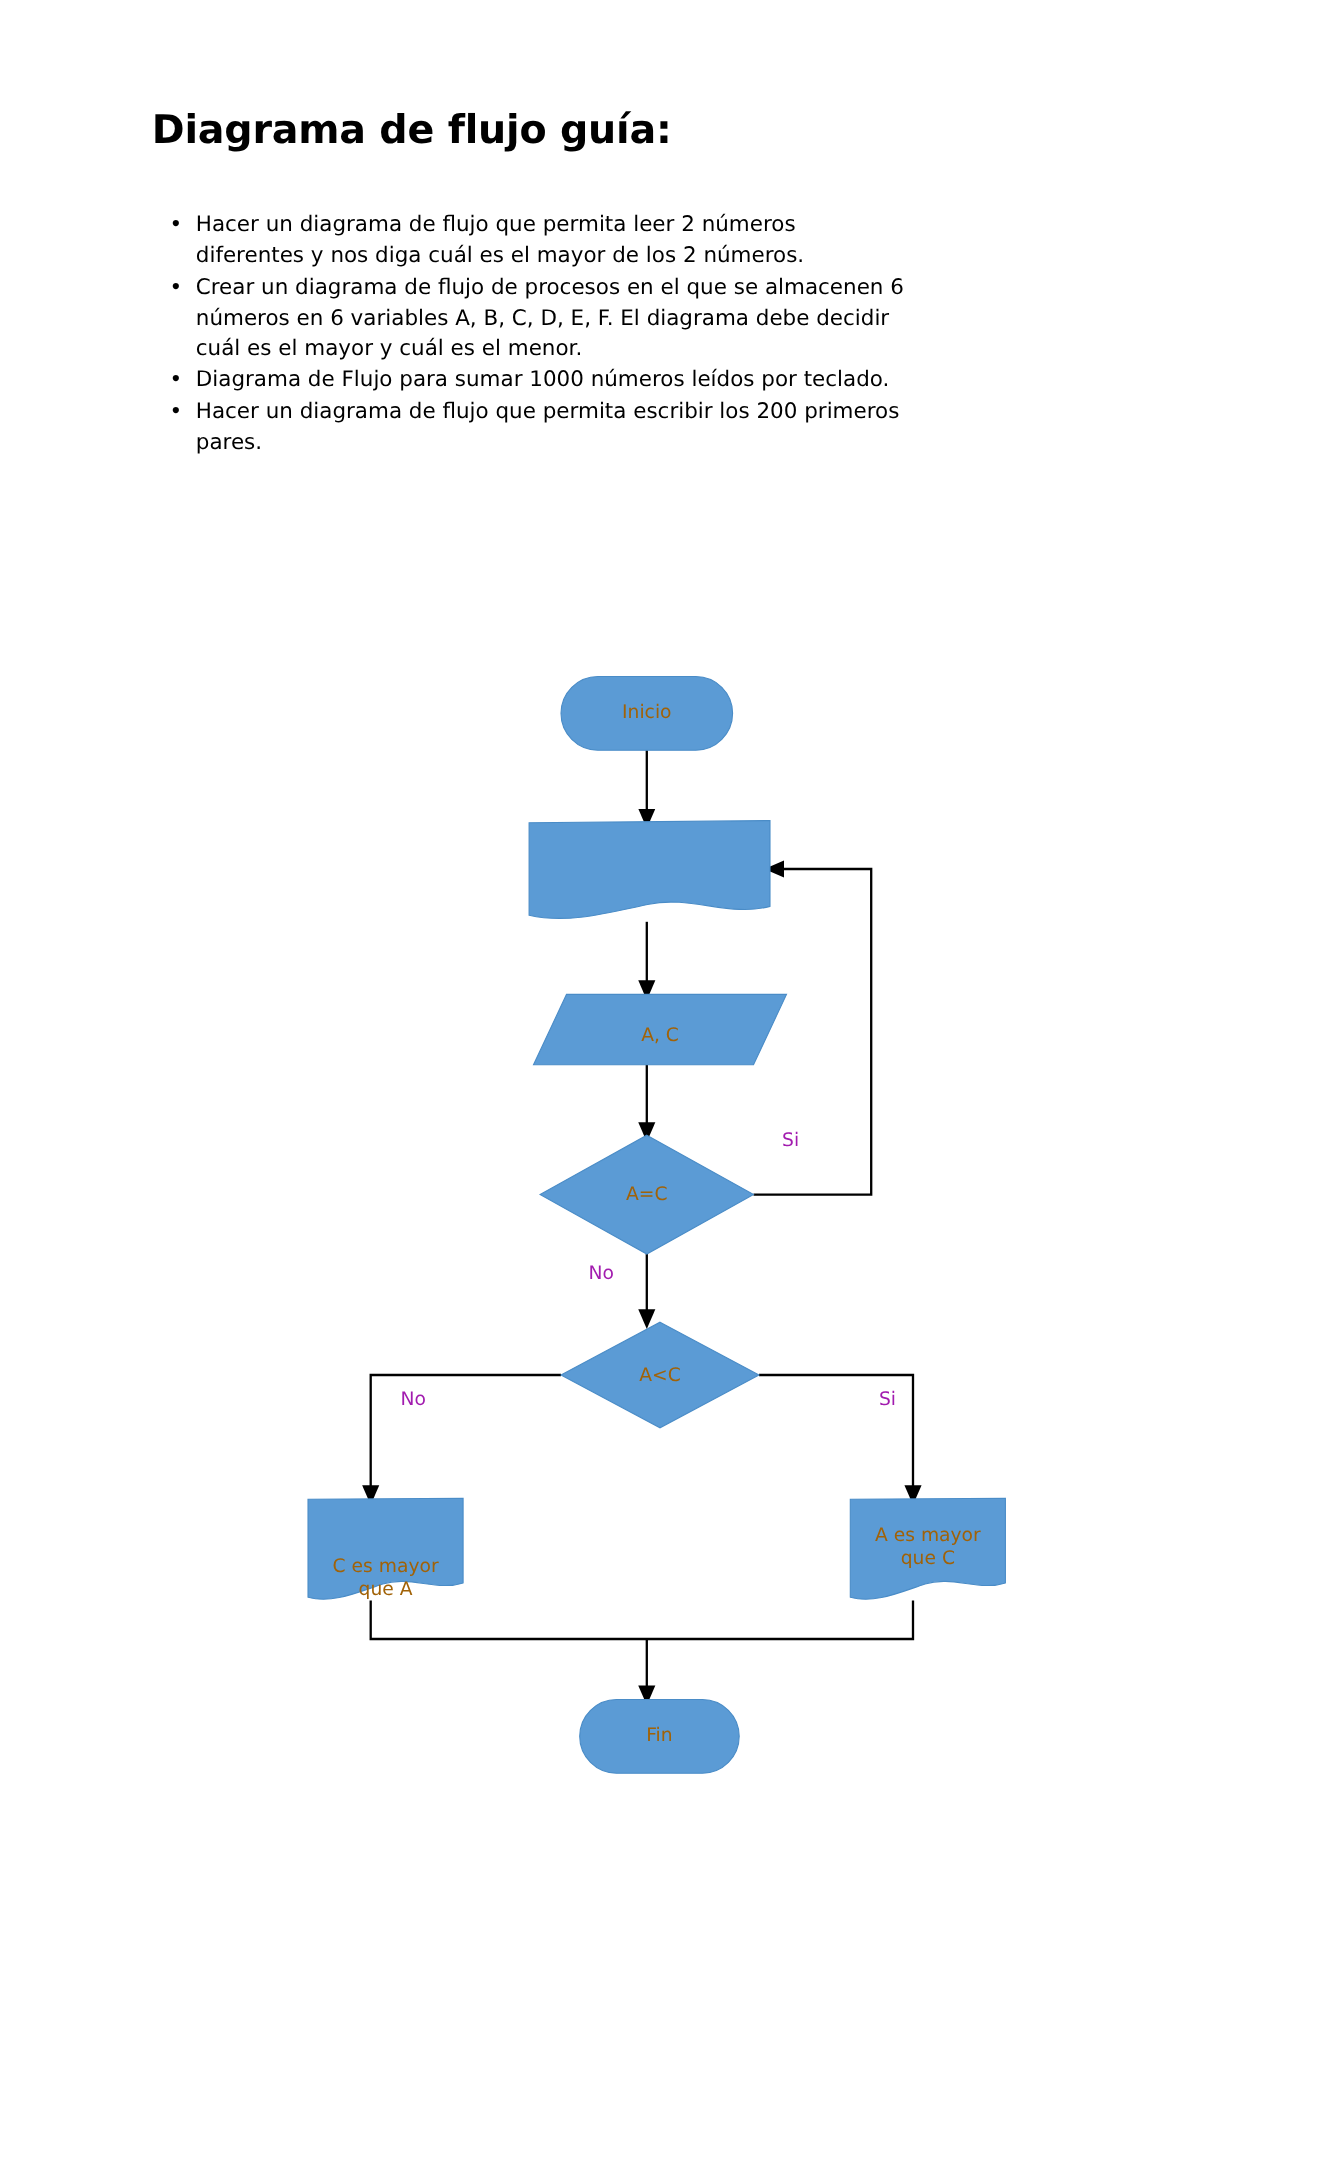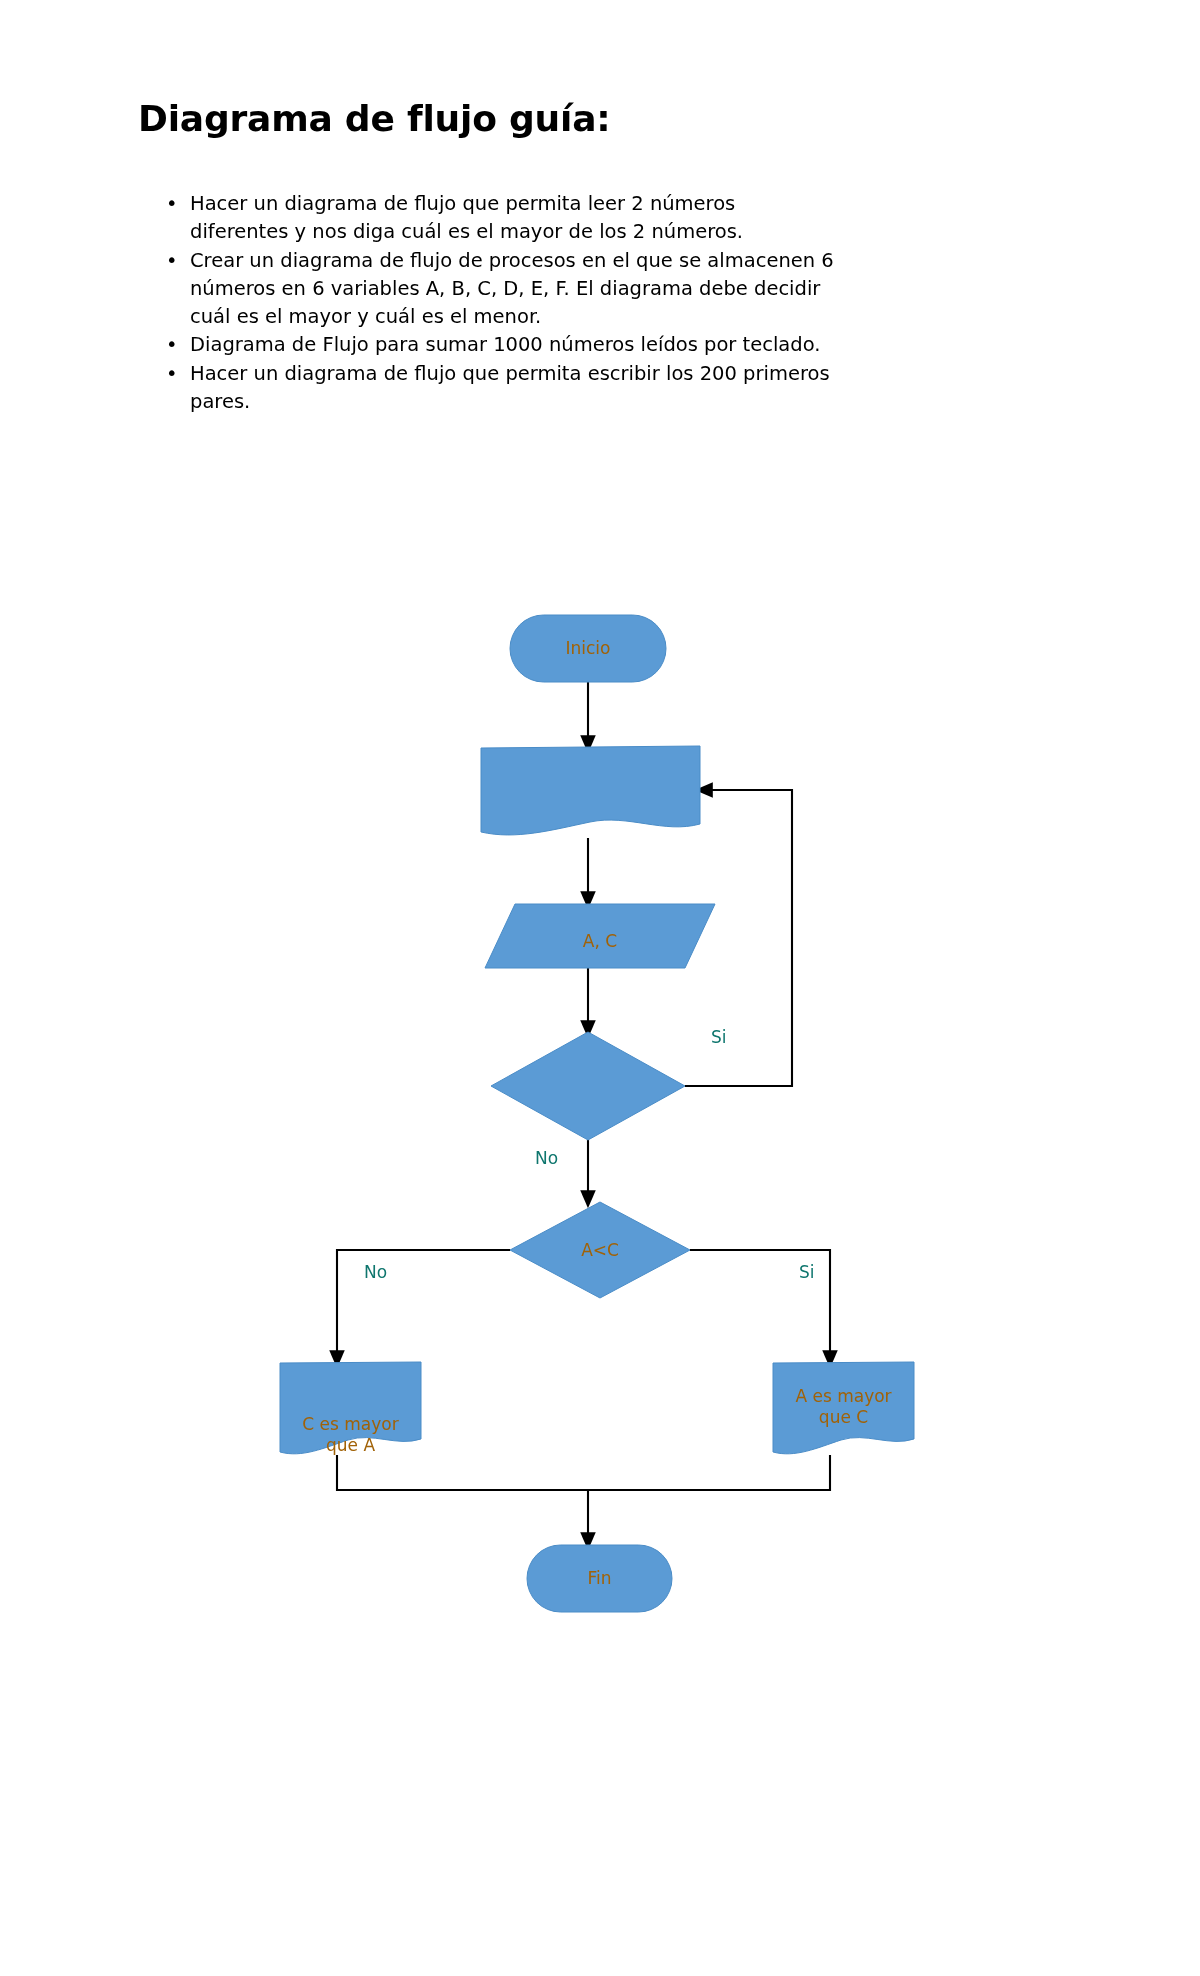--- a/index.html
+++ b/index.html
@@ -31,21 +31,21 @@
     font-weight: bold;
     letter-spacing: -0.2px;
     line-height: 1.15;
     color: #000000;
     white-space: nowrap;
   }
 
   
   .bullet-list {
     position: absolute;
-    left: 158px;
+    left: 146px;
     top: 190px;
     width: 680px;
     margin: 0;
     padding: 0;
     list-style: none;
     font-size: 19.5px;
     line-height: 1.45;
   }
   .bullet-item {
     position: relative;
@@ -80,21 +80,21 @@
     justify-content: center;
     text-align: center;
     font-size: 17px;
     line-height: 1.22;
     color: #a16207;
     pointer-events: none;
   }
   .edge-label {
     position: absolute;
     font-size: 17px;
-    color: #0f766e;
+    color: #a21caf;
   }
 </style>
 </head>
 <body>
 
 <div class="page">
 
   <div class="doc-title">Diagrama de flujo guía:</div>
 
   <ul class="bullet-list">
@@ -148,20 +148,21 @@
       <path d="M773,1363 L914,1362 L914,1439 C890,1447 866,1432 841,1440 C817,1448 795,1458 773,1452 Z" fill="#5B9BD5" stroke="#4A8CC7" stroke-width="1"></path>
 
       <rect x="527" y="1545" width="145" height="67" rx="33.5" ry="33.5" fill="#5B9BD5" stroke="#4A8CC7" stroke-width="1"></rect>
     </svg>
 
     <div class="shape-label" style="left:510px; top:615px; width:156px; height:67px;">Inicio</div>
 
 
     <div class="shape-label" style="left:485px; top:904px; width:230px; height:75px;">A, C</div>
 
+    <div class="shape-label" style="left:491px; top:1032px; width:194px; height:108px;">A=C</div>
 
     <div class="shape-label" style="left:510px; top:1202px; width:180px; height:96px;">A&lt;C</div>
 
     <div class="shape-label" style="left:280px; top:1391px; width:141px; height:88px; padding:0 14px; box-sizing:border-box;">C es mayor que A</div>
 
     <div class="shape-label" style="left:773px; top:1363px; width:141px; height:88px; padding:0 14px; box-sizing:border-box;">A es mayor que C</div>
 
     <div class="shape-label" style="left:527px; top:1545px; width:145px; height:67px;">Fin</div>
 
     <div class="edge-label" style="left:711px; top:1027px;">Si</div>

